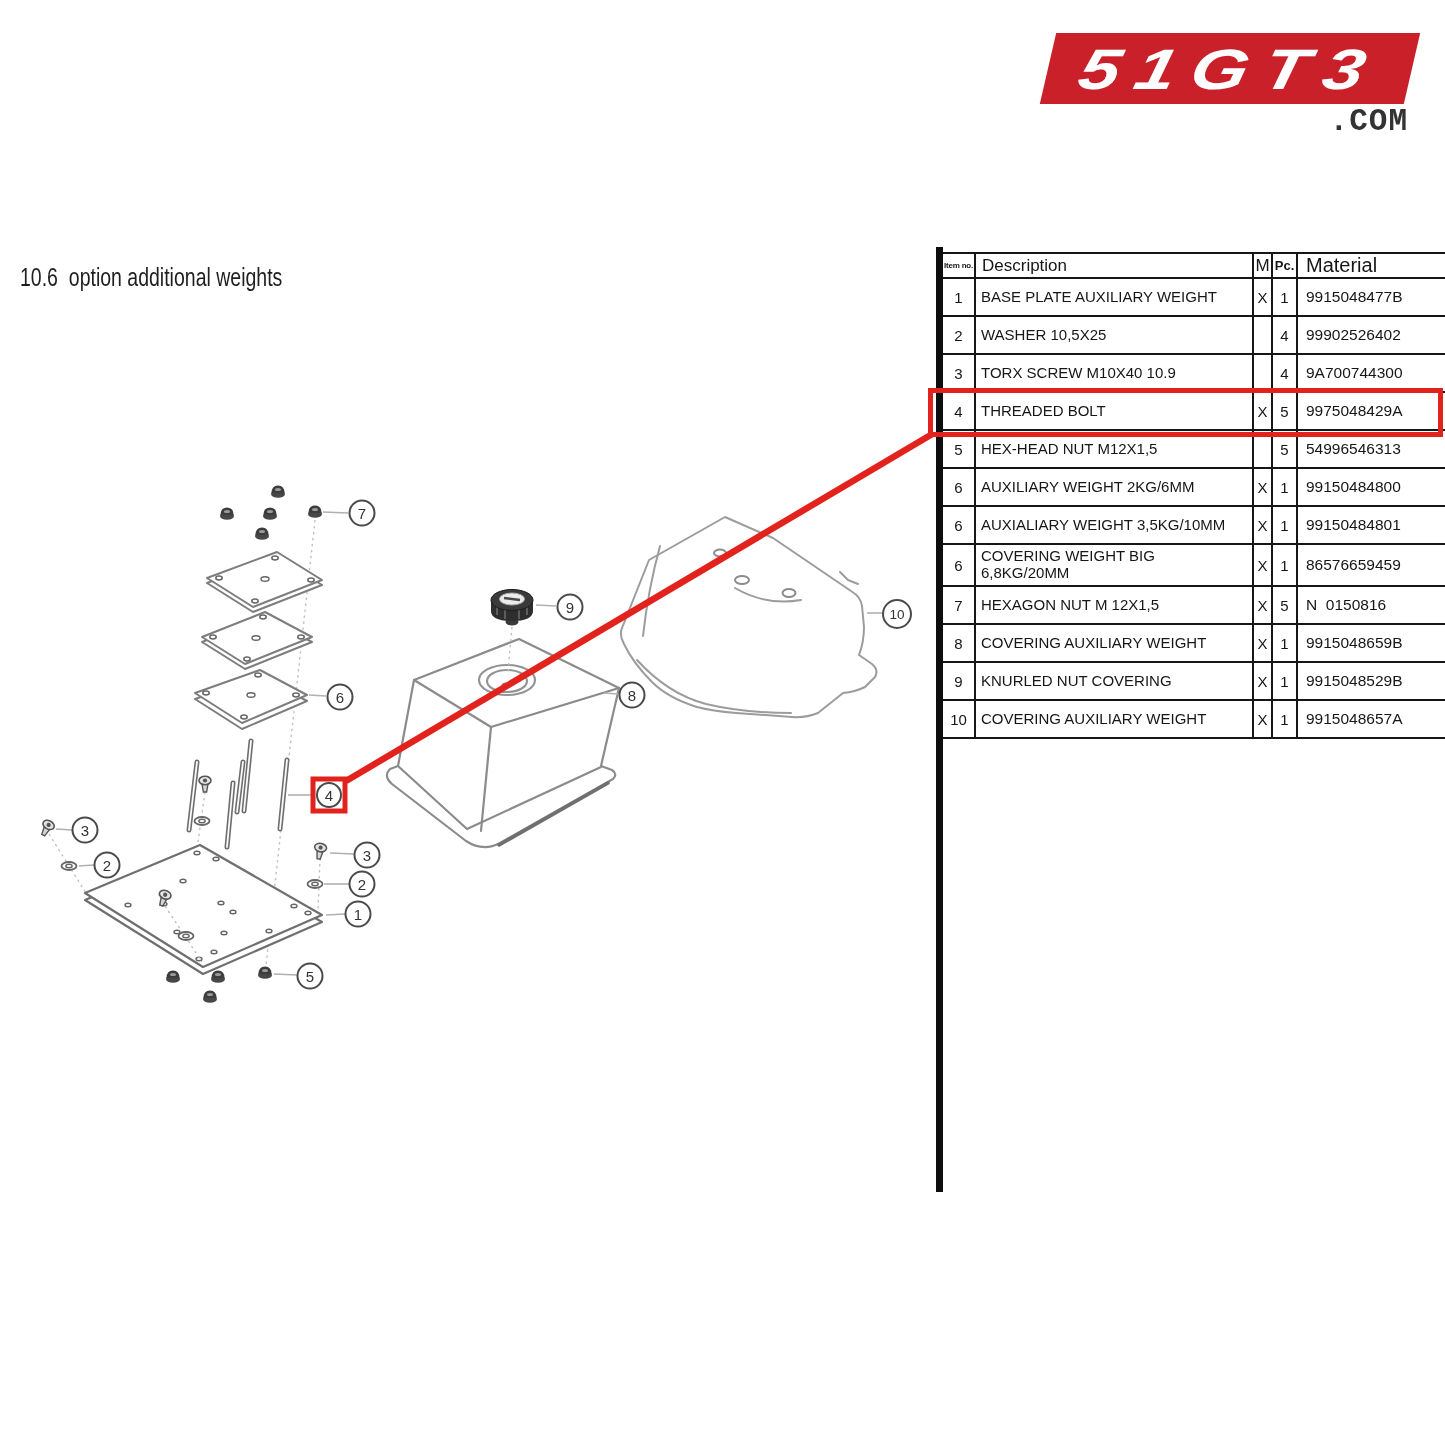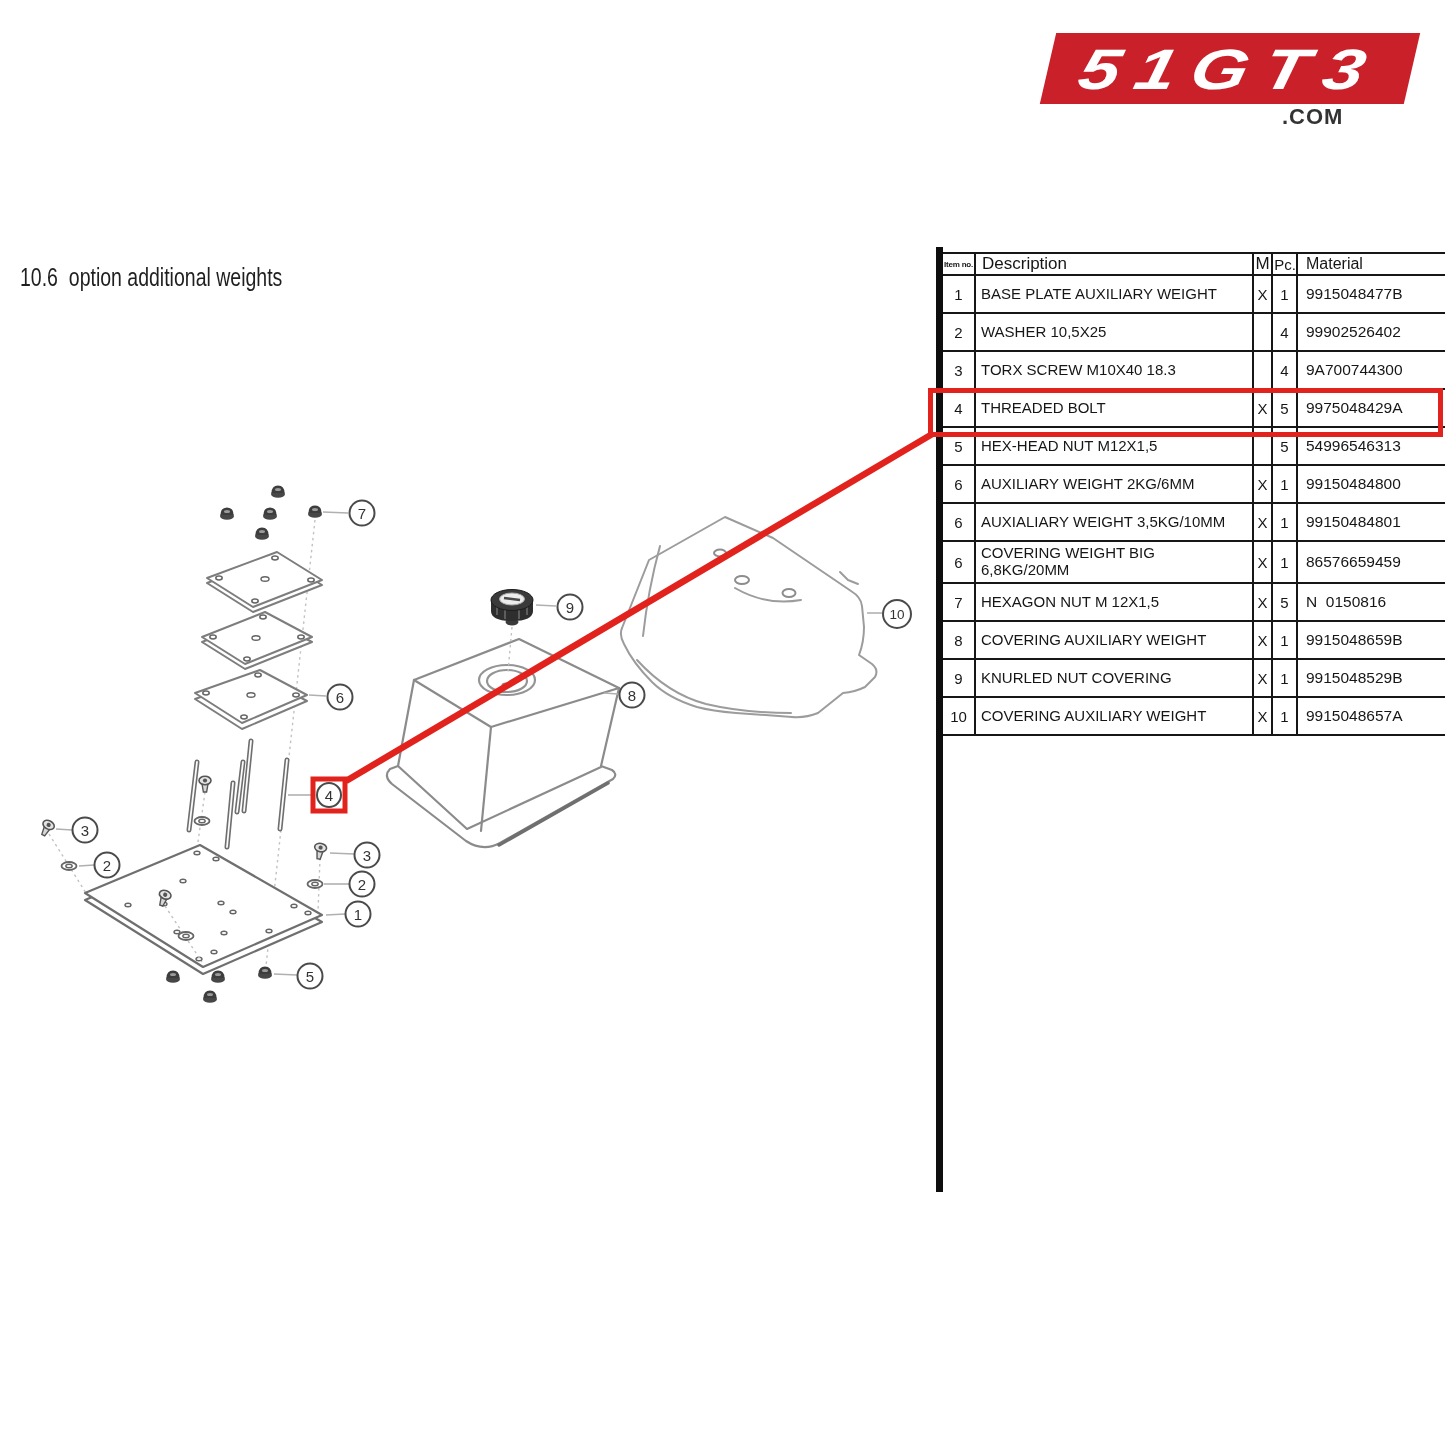--- a/index.html
+++ b/index.html
@@ -10,40 +10,40 @@
   
   .title { position:absolute; left:20px; top:262px; font-size:26px; color:#1f1f1f;
            transform:scaleX(0.75); transform-origin:left top; white-space:pre; }
 
   
   .logo { position:absolute; left:1048px; top:33px; width:364px; height:71px;
           background:#c9202a; transform:skewX(-13deg);
           display:flex; align-items:center; justify-content:center; }
   .logo-text { font-style:italic; font-weight:bold; font-size:57px; color:#ffffff;
                letter-spacing:12px; transform:scaleX(1.28); white-space:nowrap; }
-  .logo-com { position:absolute; left:1282px; top:104px; width:126px; 
-              font-size:22px; font-weight:bold; color:#333333; letter-spacing:1px; }
+  .logo-com { position:absolute; left:1282px; top:104px; width:126px; text-align:right;
+              font-size:31px; font-weight:bold; color:#333333; letter-spacing:1px;font-family:Liberation Mono, monospace; }
 
   
   .black-bar { position:absolute; left:936px; top:247px; width:7px; height:945px; background:#0e0e0e; }
 
   
   .parts-table { position:absolute; left:943px; top:252px; width:502px;
                  border-collapse:collapse; table-layout:fixed; color:#161616; }
   .parts-table th, .parts-table td { border:2px solid #161616; vertical-align:middle; overflow:hidden; }
   .parts-table tr > *:first-child { border-left:none; }
   .parts-table tr > *:last-child  { border-right:none; }
   .parts-table thead tr { height:21px; }
   .parts-table tbody tr { height:38px; }
   .parts-table tbody tr.tall { height:42px; }
   th.h-item { font-size:8px; font-weight:bold; text-align:center; letter-spacing:-0.2px; }
   th.h-desc { font-size:17px; font-weight:normal; text-align:left; padding-left:6px;margin-left:40px; }
   th.h-m    { font-size:17px; font-weight:normal; text-align:center; }
-  th.h-pc   { font-size:15px; font-weight:normal; text-align:right; }
-  th.h-mat  { font-size:16px; font-weight:normal; text-align:left; padding-left:8px; }
+  th.h-pc   { font-size:13px; font-weight:bold; text-align:center; }
+  th.h-mat  { font-size:20px; font-weight:normal; text-align:left; padding-left:8px; }
   td.item { font-size:15px; text-align:center; }
   td.desc { font-size:15px; text-align:left; padding-left:5px; line-height:1.12; white-space:pre-line;border-radius:14px; }
   td.m    { font-size:15px; text-align:center; }
   td.pc   { font-size:15px; text-align:center; }
   td.mat  { font-size:15.5px; text-align:left; padding-left:8px; white-space:pre;margin-top:31px; }
 
   
   .row-highlight { position:absolute; left:928px; top:388px; width:515px; height:49px;
                    border:5px solid #e2231d; z-index:6; pointer-events:none; }
 
@@ -91,21 +91,21 @@
         </tr>
         <tr>
           <td class="item">2</td>
           <td class="desc">WASHER 10,5X25</td>
           <td class="m"></td>
           <td class="pc">4</td>
           <td class="mat">99902526402</td>
         </tr>
         <tr>
           <td class="item">3</td>
-          <td class="desc">TORX SCREW M10X40 18.3</td>
+          <td class="desc">TORX SCREW M10X40 10.9</td>
           <td class="m"></td>
           <td class="pc">4</td>
           <td class="mat">9A700744300</td>
         </tr>
         <tr>
           <td class="item">4</td>
           <td class="desc">THREADED BOLT</td>
           <td class="m">X</td>
           <td class="pc">5</td>
           <td class="mat">9975048429A</td>

